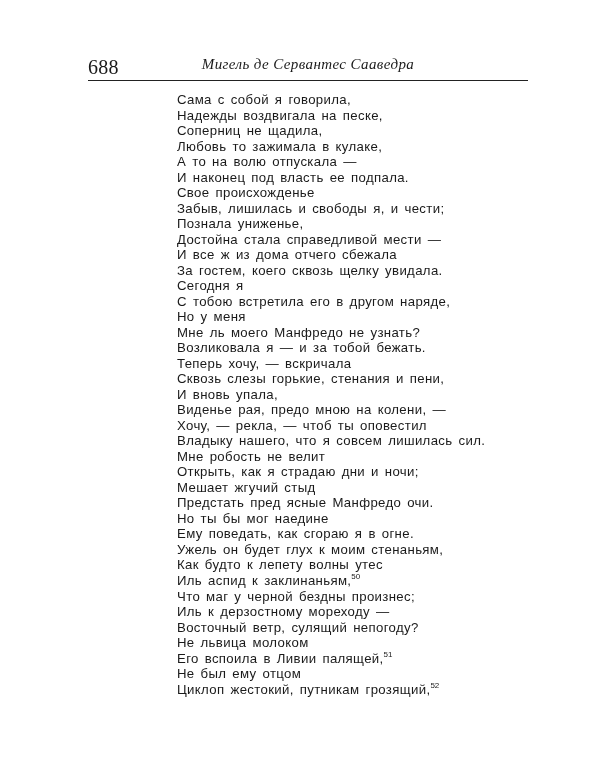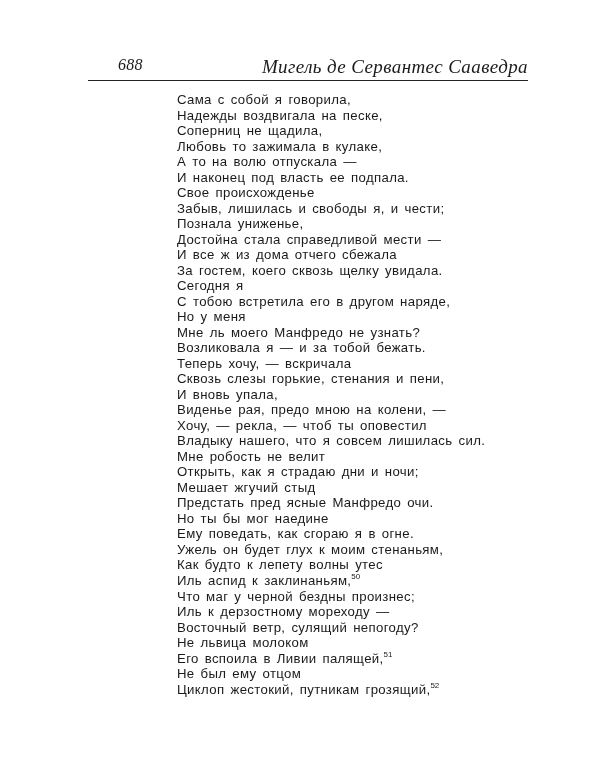--- a/index.html
+++ b/index.html
@@ -21,34 +21,32 @@
       top: 50px;
       width: 440px;
       height: 30px;
       border-bottom: 1.5px solid #222;
     }
     .page-number {
       position: absolute;
       left: 0;
       top: 6px;
       font-family: "Liberation Serif", serif;
-      font-style: italic;
-      font-size: 16px;
+      font-size: 20px;
       letter-spacing: 0.3px;
-      margin-left: 30px;
     }
     .running-title {
       position: absolute;
       left: 0;
       right: 0;
       top: 6px;
-      text-align: right;
+      text-align: center;
       font-family: "Liberation Serif", serif;
       font-style: italic;
-      font-size: 19px;
+      font-size: 15px;
       letter-spacing: 0.4px;
     }
     .poem {
       position: absolute;
       left: 177px;
       top: 92px;
       width: 320px;
       margin: 0;
       padding: 0;
       list-style: none;

